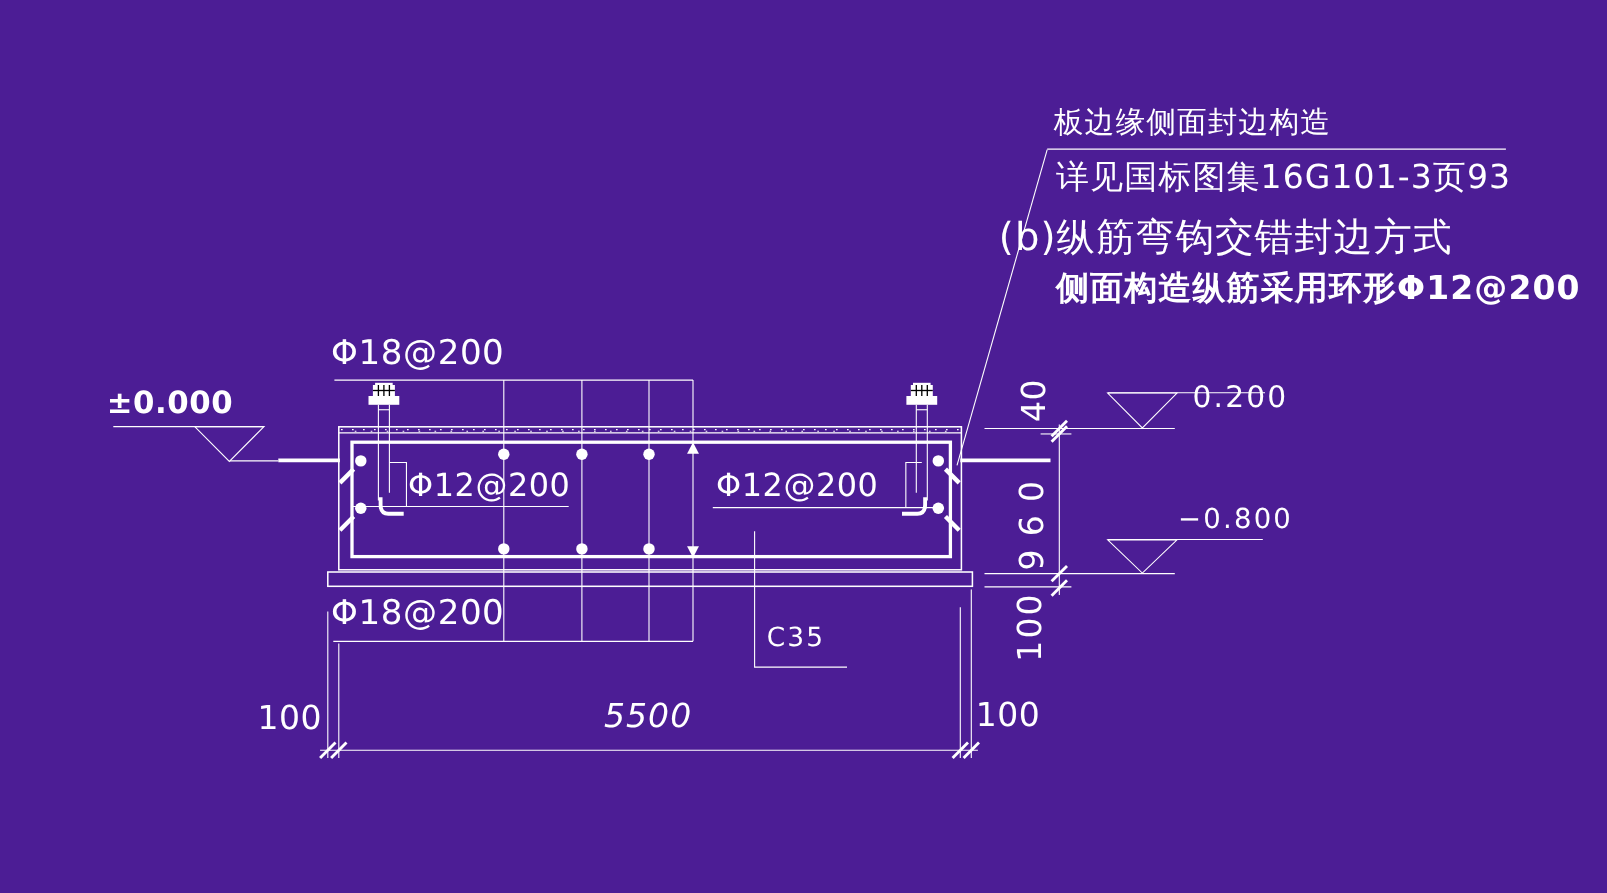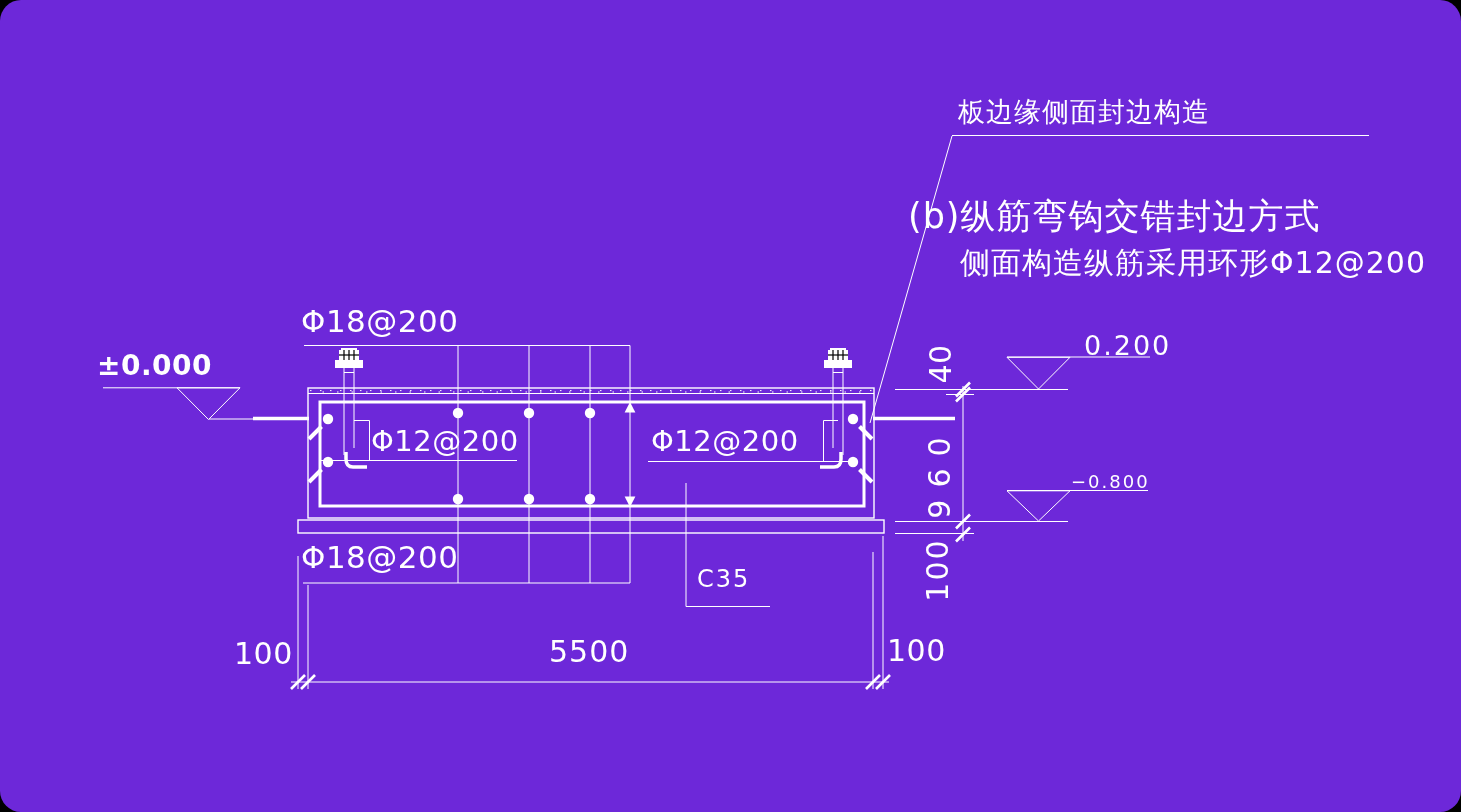--- a/index.html
+++ b/index.html
@@ -1,20 +1,19 @@
 <!DOCTYPE html>
 <html><head>
 <meta charset="utf-8">
 <style>
   html,body{margin:0;padding:0;background:#000;}
   .scene{
-    position:relative;width:1461px;height:812px;background:#6d28d9;
+    position:relative;width:1461px;height:812px;background:#4c1d95;
     overflow:hidden;
     font-family:"DejaVu Sans","Liberation Sans",sans-serif;
-    border-radius:21px;
   }
   .scene svg{position:absolute;left:0;top:0;}
   .t{
     position:absolute;color:#ffffff;white-space:nowrap;line-height:1;
     font-family:"DejaVu Sans","Liberation Sans",sans-serif;
     font-weight:400;letter-spacing:0.5px;
   }
   .rot{transform:rotate(-90deg);transform-origin:center center;}
   .cn{letter-spacing:1px;}
 </style>
@@ -152,34 +151,35 @@
       </g>
     </g>
 
     <g>
       <line x1="952" y1="135.5" x2="1369" y2="135.5" stroke-width="1.2"></line>
       <line x1="952" y1="136" x2="870" y2="423"></line>
     </g>
   </svg>
 
   <div class="t cn" style="left:958px;top:98px;font-size:27px;">板边缘侧面封边构造</div>
+  <div class="t cn" style="left:960px;top:147px;font-size:30px;">详见国标图集16G101-3页93</div>
   <div class="t cn" style="left:908px;top:199px;font-size:35px;">(b)纵筋弯钩交错封边方式</div>
-  <div class="t cn" style="left:960px;top:248px;font-size:30px;">侧面构造纵筋采用环形Φ12@200</div>
+  <div class="t cn" style="left:960px;top:248px;font-size:30px;font-weight:bold;">侧面构造纵筋采用环形Φ12@200</div>
 
   <div class="t" style="left:301px;top:306px;font-size:31px;">Φ18@200</div>
   <div class="t" style="left:301px;top:542px;font-size:31px;">Φ18@200</div>
   <div class="t" style="left:371px;top:427px;font-size:29px;">Φ12@200</div>
   <div class="t" style="left:651px;top:427px;font-size:29px;">Φ12@200</div>
   <div class="t" style="left:697px;top:567px;font-size:24px;letter-spacing:2px;">C35</div>
 
   <div class="t" style="left:97px;top:352px;font-size:28px;font-weight:bold;">±0.000</div>
-  <div class="t" style="left:1084px;top:332px;font-size:27px;letter-spacing:2px;">0.200</div>
-  <div class="t" style="left:1071px;top:473px;font-size:18px;letter-spacing:2px;text-align:right;">−0.800</div>
+  <div class="t" style="left:1084px;top:348px;font-size:27px;letter-spacing:2px;">0.200</div>
+  <div class="t" style="left:1071px;top:459px;font-size:25px;letter-spacing:2px;text-align:right;">−0.800</div>
 
   <div class="t" style="left:234px;top:639px;font-size:30px;">100</div>
-  <div class="t" style="left:549px;top:637px;font-size:30px;letter-spacing:1px;">5500</div>
+  <div class="t" style="left:549px;top:637px;font-size:30px;letter-spacing:1px;font-style:italic;">5500</div>
   <div class="t" style="left:887px;top:636px;font-size:30px;">100</div>
 
   <div class="t rot" style="left:921px;top:349px;font-size:30px;">40</div>
   <div class="t rot" style="left:893px;top:457px;font-size:30px;letter-spacing:12px;">960</div>
   <div class="t rot" style="left:906px;top:555px;font-size:30px;letter-spacing:2px;">100</div>
 
 </div>
 
 </body></html>

